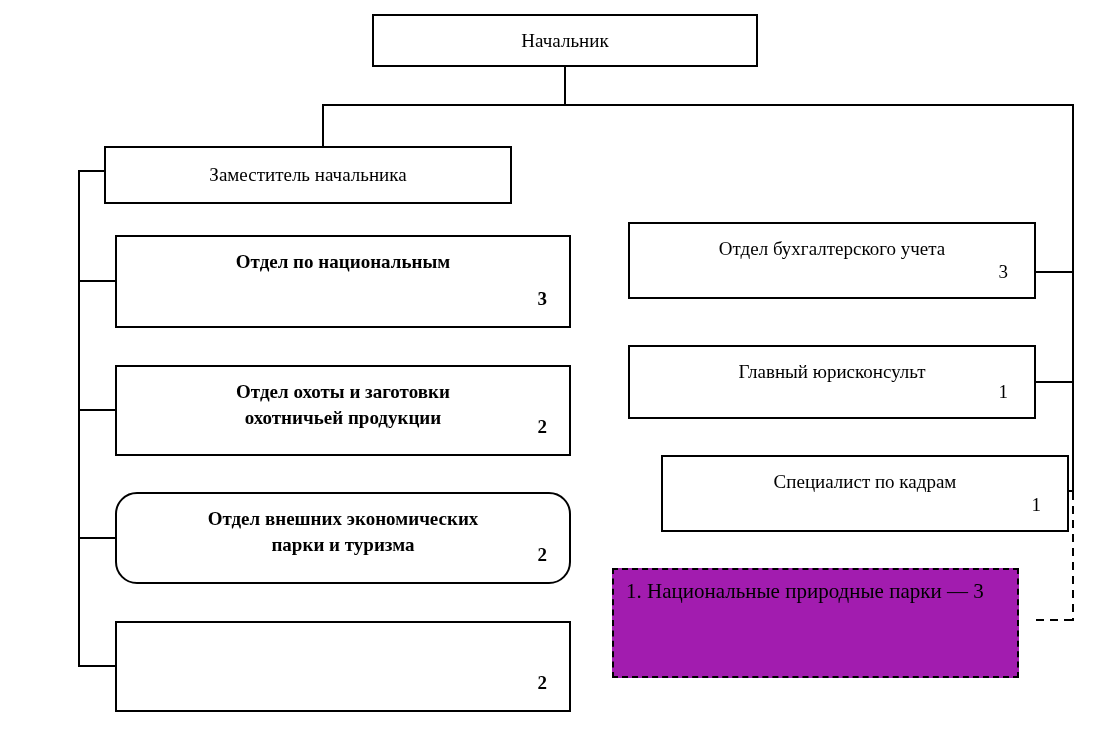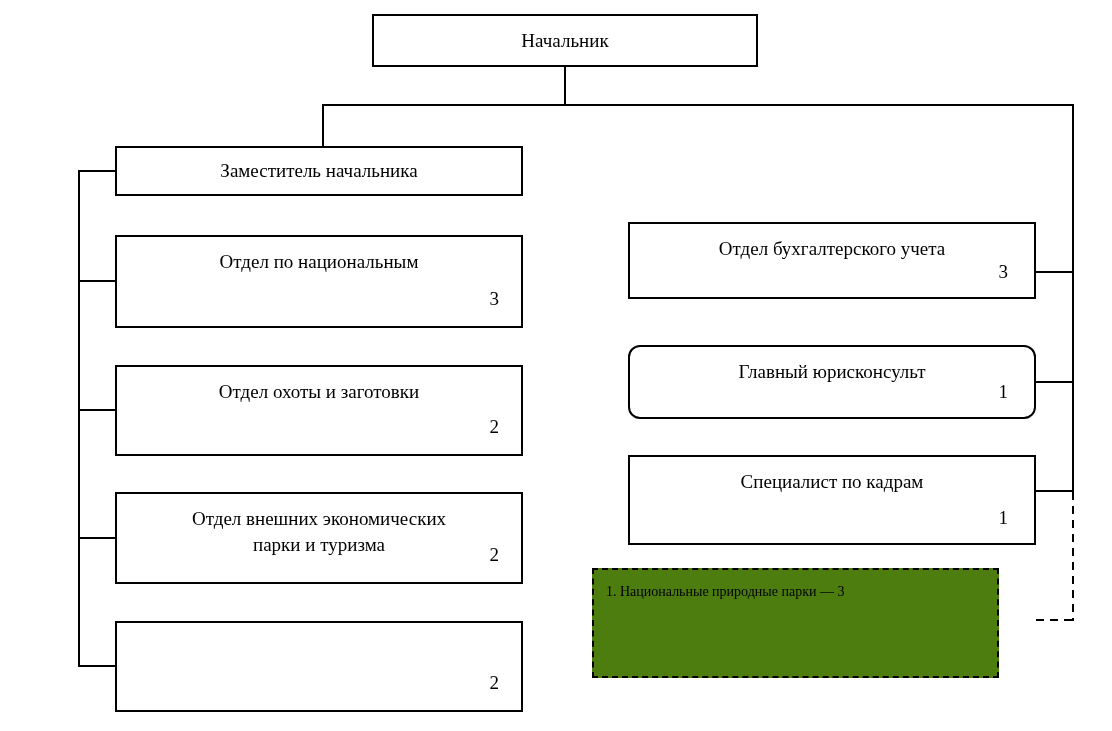--- a/index.html
+++ b/index.html
@@ -28,46 +28,46 @@
     display: flex;
     align-items: center;
     justify-content: flex-end;
   }
   .dept { padding-top: 12px; }
   .cnt {
     position: absolute;
     font-size: 19px;
     line-height: 22px;
   }
-  .dept-left  { left: 115px; width: 408px; }
+  .dept-left  { left: 115px; width: 456px; font-weight: bold; }
   .dept-left  .cnt { right: 22px; bottom: 16px; }
   .dept-right { left: 628px; width: 408px; }
   .dept-right .cnt { right: 26px; bottom: 14px; }
   .hline { position: absolute; height: 2px; background: #000000; }
   .vline { position: absolute; width: 2px; background: #000000; }
   .vline-dashed {
     position: absolute;
     width: 2px;
     background: repeating-linear-gradient(to bottom, #000 0 8px, transparent 8px 14px);
   }
   .hline-dashed {
     position: absolute;
     height: 2px;
     background: repeating-linear-gradient(to right, #000 0 8px, transparent 8px 14px);
   }
   .legend {
     position: absolute;
-    left: 592px;
+    left: 612px;
     top: 568px;
     width: 407px;
     height: 110px;
     border: 2px dashed #000000;
-    background: #4d7c0f;
+    background: #a21caf;
     padding: 8px 12px;
-    font-size: 14px;
+    font-size: 21px;
     line-height: 27px;
   }
 </style>
 </head>
 <body>
 
 <div class="stage">
 
   <div class="vline" style="left:564px; top:67px;  height:39px;"></div>
   <div class="hline" style="left:322px; top:104px; width:752px;"></div>
@@ -84,61 +84,62 @@
   <div class="hline" style="left:78px; top:665px; width:39px;"></div>
 
   <div class="hline" style="left:1034px; top:271px; width:40px;"></div>
   <div class="hline" style="left:1034px; top:381px; width:40px;"></div>
   <div class="hline" style="left:1034px; top:490px; width:40px;"></div>
 
   <div class="node flex-center" style="left:372px; top:14px; width:386px; height:53px;">
     <div class="lbl">Начальник</div>
   </div>
 
-  <div class="node flex-center" style="left:115px; top:146px; width:408px; height:50px;">
+  <div class="node flex-center" style="left:104px; top:146px; width:408px; height:58px;">
     <div class="lbl">Заместитель начальника</div>
   </div>
 
   <div class="node dept dept-left" style="top:235px; height:93px;">
     <div class="lbl">
       <span>Отдел по национальным</span><br>
     </div>
     <div class="cnt">3</div>
   </div>
 
   <div class="node dept dept-left" style="top:365px; height:91px;">
     <div class="lbl">
       <span>Отдел охоты и заготовки</span><br>
+      <span>охотничьей продукции</span>
     </div>
     <div class="cnt">2</div>
   </div>
 
-  <div class="node dept dept-left" style="top:492px; height:92px;">
+  <div class="node dept dept-left" style="top:492px; height:92px;border-radius:22px;">
     <div class="lbl">
       <span>Отдел внешних экономических</span><br>
       <span>парки и туризма</span>
     </div>
     <div class="cnt">2</div>
   </div>
 
   <div class="node dept dept-left" style="top:621px; height:91px;">
     <div class="cnt">2</div>
   </div>
 
   <div class="node dept dept-right" style="top:222px; height:77px;">
     <div class="lbl">Отдел бухгалтерского учета</div>
     <div class="cnt">3</div>
   </div>
 
-  <div class="node dept dept-right" style="top:345px; height:74px;border-radius:12px;">
+  <div class="node dept dept-right" style="top:345px; height:74px;">
     <div class="lbl">Главный юрисконсульт</div>
     <div class="cnt">1</div>
   </div>
 
-  <div class="node dept dept-right" style="top:455px; height:90px;">
+  <div class="node dept dept-right" style="top:455px; height:77px;margin-left:33px;">
     <div class="lbl">Специалист по кадрам</div>
     <div class="cnt">1</div>
   </div>
 
   <div class="legend">
     <div>1. Национальные природные парки — 3</div>
   </div>
 
 </div>
 

